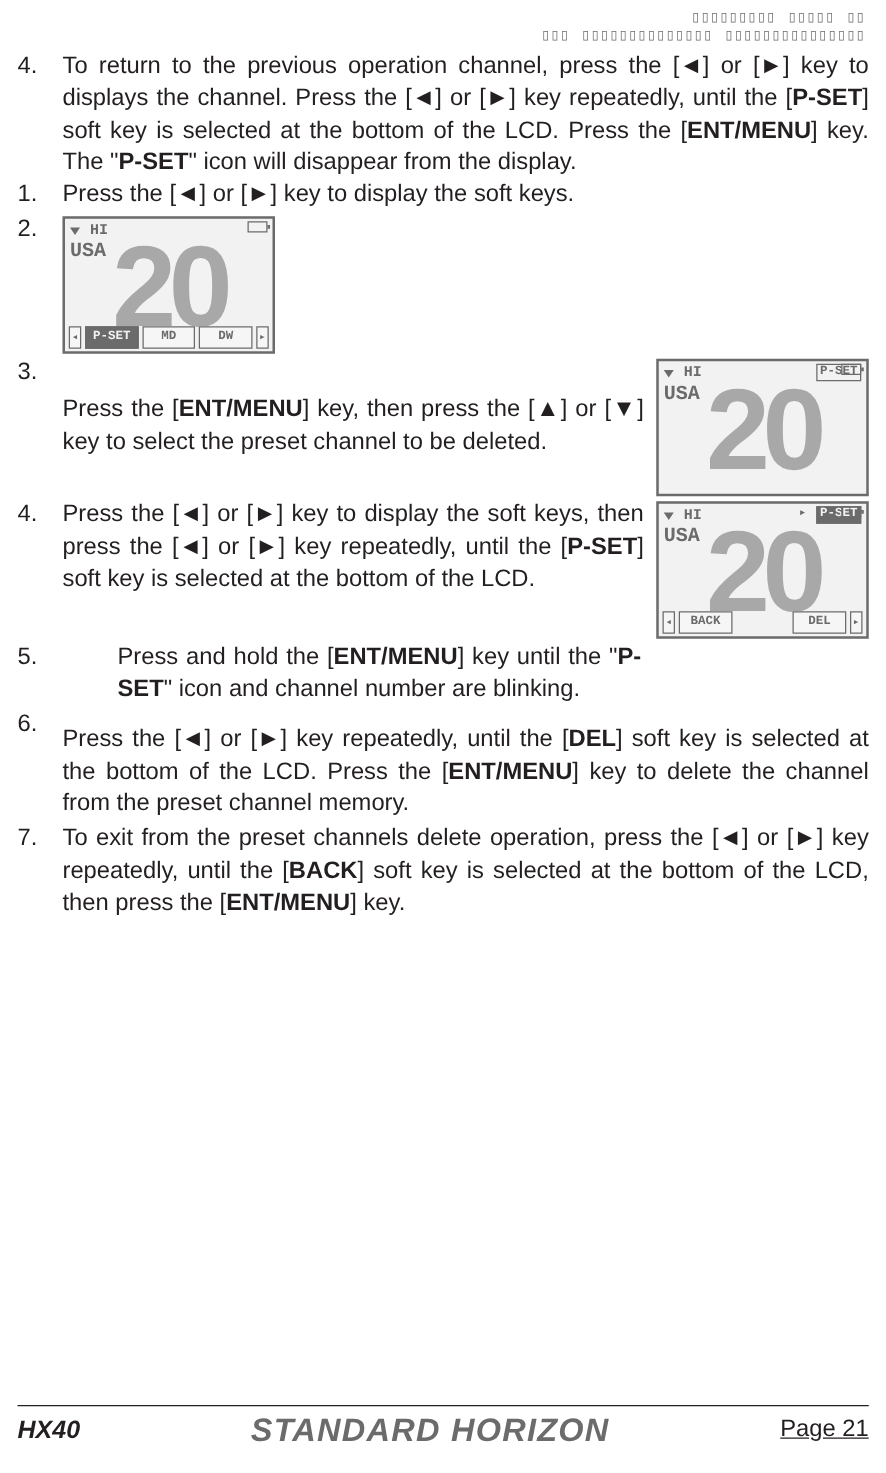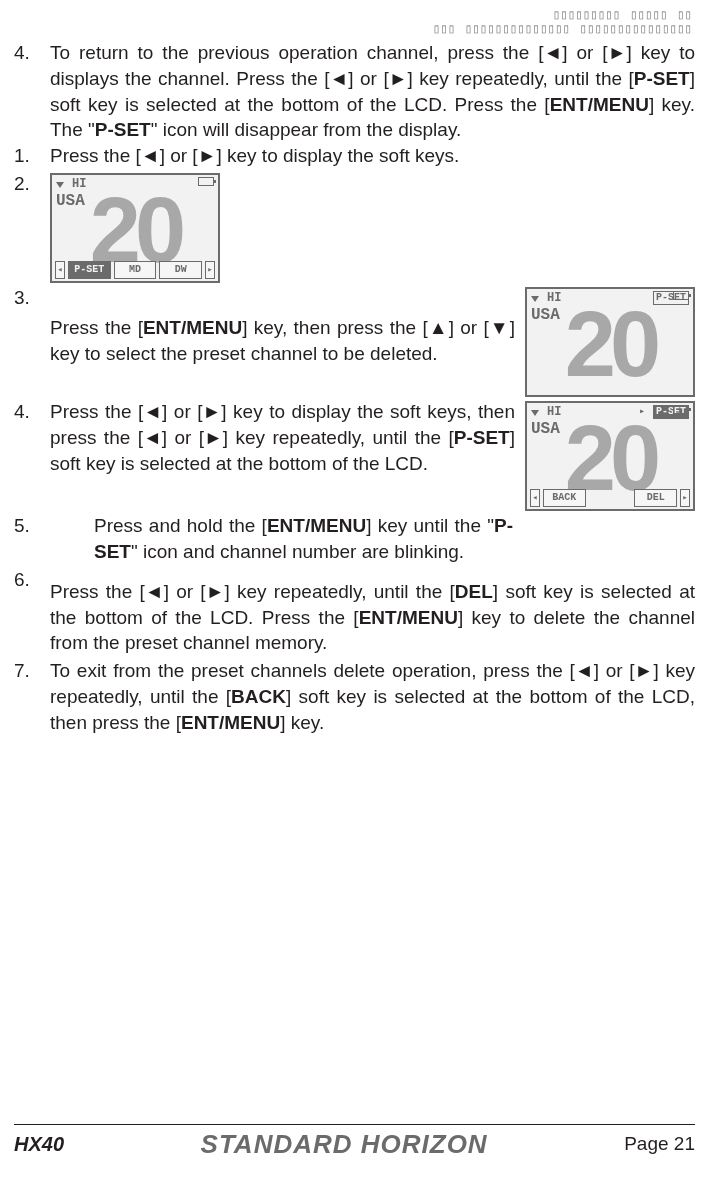--- a/index.html
+++ b/index.html
@@ -177,20 +177,21 @@
   }
   .footer .brand {
     font-style: italic;
     font-weight: 900;
     font-size: 26px;
     letter-spacing: 1px;
     color: #6b6b6b;
   }
   .footer .pagenum {
     font-size: 19px;
+    text-decoration: underline;
   }
   b { font-weight: bold; }
 </style>
 </head>
 <body>
 
 <div class="page">
 
   <div class="top-placeholder">▯▯▯▯▯▯▯▯▯  ▯▯▯▯▯  ▯▯
 ▯▯▯  ▯▯▯▯▯▯▯▯▯▯▯▯▯▯  ▯▯▯▯▯▯▯▯▯▯▯▯▯▯▯</div>

